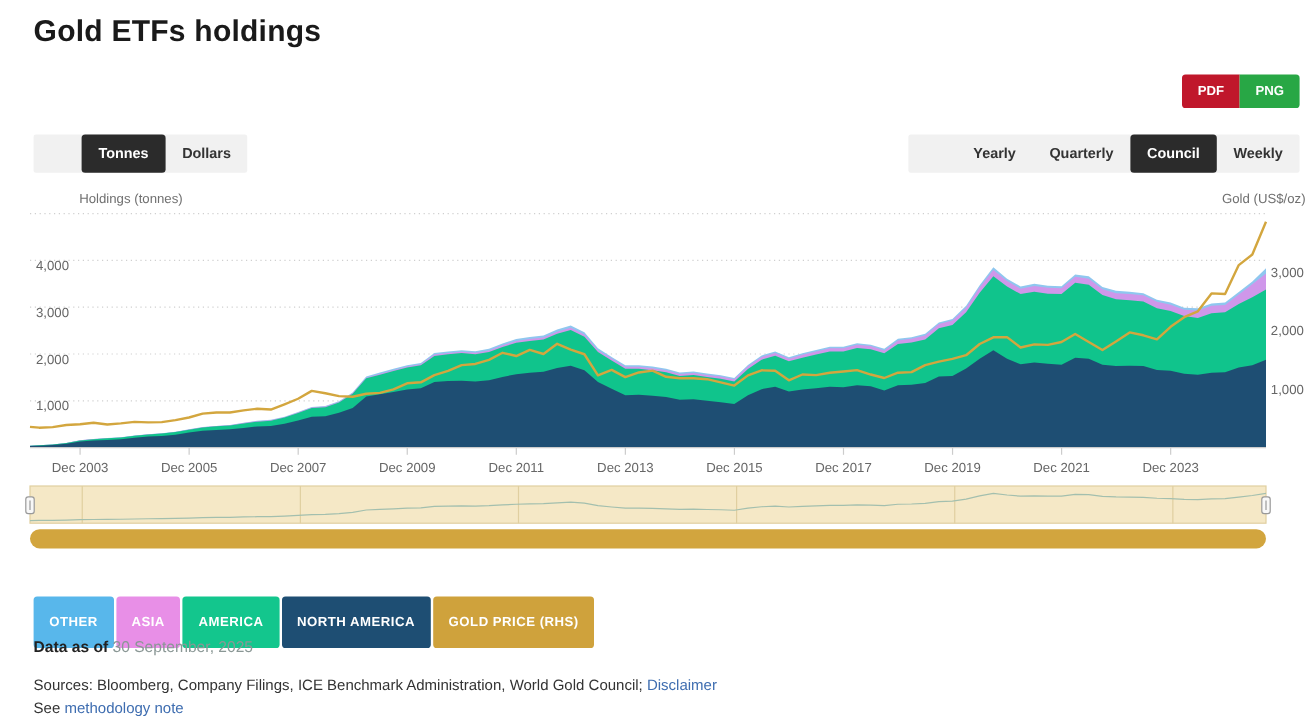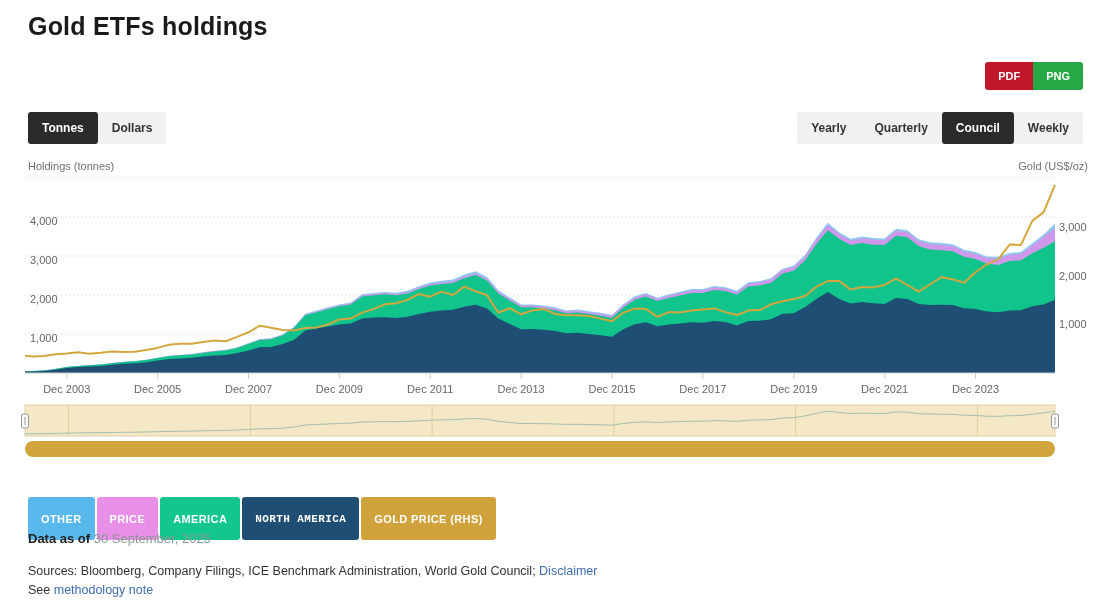--- a/index.html
+++ b/index.html
@@ -3,26 +3,26 @@
 <meta charset="utf-8">
 <style>
   html,body{margin:0;padding:0;background:#fff;}
   body{font-family:"Liberation Sans",sans-serif;}
   .page{position:relative;width:1095px;height:600px;background:#fff;overflow:hidden;}
   .page-title{position:absolute;left:28px;top:12px;margin:0;font-size:25px;font-weight:bold;color:#1a1a1a;letter-spacing:.2px;}
   .export-btns{position:absolute;top:62px;right:12px;display:flex;z-index:2;}
   .export-btns button{height:28px;padding:0 13px;border:none;color:#fff;font-weight:bold;font-size:11px;cursor:pointer;font-family:inherit;}
   .btn-pdf{background:#c0172b;border-radius:3px 0 0 3px;}
   .btn-png{background:#28a745;border-radius:0 3px 3px 0;}
-  .toggle{position:absolute;top:112px;display:flex;background:#f1f1f1;border-radius:2px;z-index:2;}
+  .toggle{position:absolute;top:112px;display:flex;background:#f1f1f1;border-radius:2px;z-index:2;padding-left:40px;}
   .toggle-unit{left:28px;}
   .toggle-freq{right:12px;}
   .toggle button{height:32px;padding:0 14px;border:none;background:transparent;font-size:12px;font-weight:bold;color:#333;font-family:inherit;cursor:pointer;border-radius:3px;}
   .toggle button.active{background:#2b2b2b;color:#fff;}
-  .axis-title{position:absolute;top:160px;font-size:11px;color:#707070;z-index:2;}
+  .axis-title{position:absolute;top:160px;font-size:11px;color:#707070;z-index:2;margin-left:38px;}
   .axis-title-left{left:28px;}
   .axis-title-right{right:7px;}
   #chart-svg{position:absolute;left:0;top:0;z-index:1;}
   #chart-svg text{font-family:"Liberation Sans",sans-serif;fill:#666;font-size:11px;}
   .legend{position:absolute;left:28px;top:497px;display:flex;gap:2px;z-index:2;}
   .legend button{height:43px;padding:0 13px;border:none;border-radius:3px;color:#fff;font-weight:bold;font-size:11px;letter-spacing:.4px;font-family:inherit;cursor:pointer;}
   .data-as-of{position:absolute;left:28px;top:531px;font-size:13px;color:#222;z-index:2;}
   .data-as-of .label{font-weight:bold;}
   .data-as-of .date{color:#8a9795;}
   .sources{position:absolute;left:28px;top:564px;font-size:12.5px;color:#333;z-index:2;}
@@ -107,23 +107,23 @@
       <path d="M25.0,433.8L32.6,433.7L43.9,433.6L55.3,433.4L66.7,433.1L78.0,432.9L89.4,432.8L100.7,432.7L112.1,432.5L123.5,432.3L134.8,432.2L146.2,432.0L157.5,431.7L168.9,431.4L180.3,431.2L191.6,431.1L203.0,430.8L214.3,430.6L225.7,430.5L237.1,430.1L248.4,429.5L259.8,428.8L271.1,428.7L282.5,428.1L293.9,427.0L305.2,425.0L316.6,424.4L327.9,424.0L339.3,423.5L350.7,423.2L362.0,422.0L373.4,421.8L384.7,421.6L396.1,421.7L407.5,421.4L418.8,420.8L430.2,420.2L441.5,419.9L452.9,419.7L464.3,419.0L475.6,418.5L487.0,419.3L498.3,421.4L509.7,422.5L521.1,423.5L532.4,423.5L543.8,423.7L555.1,424.0L566.5,424.4L577.9,424.3L589.2,424.6L600.6,424.8L611.9,425.2L623.3,423.5L634.7,422.3L646.0,421.8L657.4,422.5L668.7,422.0L680.1,421.6L691.5,421.2L702.8,421.2L714.2,420.7L725.6,420.9L736.9,421.4L748.3,420.2L759.6,420.0L771.0,419.5L782.4,418.1L793.7,417.6L805.1,416.0L816.4,413.3L827.8,411.1L839.2,412.5L850.5,413.5L861.9,413.2L873.2,413.4L884.6,413.5L896.0,412.0L907.3,412.2L918.7,413.6L930.0,414.1L941.4,414.2L952.8,414.4L964.1,415.2L975.5,415.5L986.8,416.2L998.2,416.3L1009.6,415.7L1020.9,415.5L1032.3,414.2L1043.6,412.9L1055.0,411.2" fill="none" stroke="#a3bfae"></path>
       <rect x="21.5" y="414" width="7" height="14" rx="2" fill="#f8f8f8" stroke="#999"></rect>
       <line x1="25" y1="417" x2="25" y2="425" stroke="#999"></line>
       <rect x="1051.5" y="414" width="7" height="14" rx="2" fill="#f8f8f8" stroke="#999"></rect>
       <line x1="1055" y1="417" x2="1055" y2="425" stroke="#999"></line>
       <rect x="25" y="441" width="1030" height="16" rx="8" fill="#d2a53e"></rect>
     </svg>
 
   <div class="legend">
     <button style="background: rgb(88, 183, 235);">OTHER</button>
-    <button style="background: rgb(232, 143, 231);">PRICE</button>
+    <button style="background: rgb(232, 143, 231);">ASIA</button>
     <button style="background: rgb(19, 198, 141);">AMERICA</button>
-    <button style="background: rgb(30, 78, 115); font-family: Liberation Mono, monospace;">NORTH AMERICA</button>
+    <button style="background: rgb(30, 78, 115);">NORTH AMERICA</button>
     <button style="background: rgb(207, 162, 60);">GOLD PRICE (RHS)</button>
   </div>
 
   <div class="data-as-of">
     <span class="label">Data as of </span><span class="date">30 September, 2025</span>
   </div>
 
   <div class="sources">
     <span>Sources: Bloomberg, Company Filings, ICE Benchmark Administration, World Gold Council; </span><a class="link">Disclaimer</a>
   </div>

